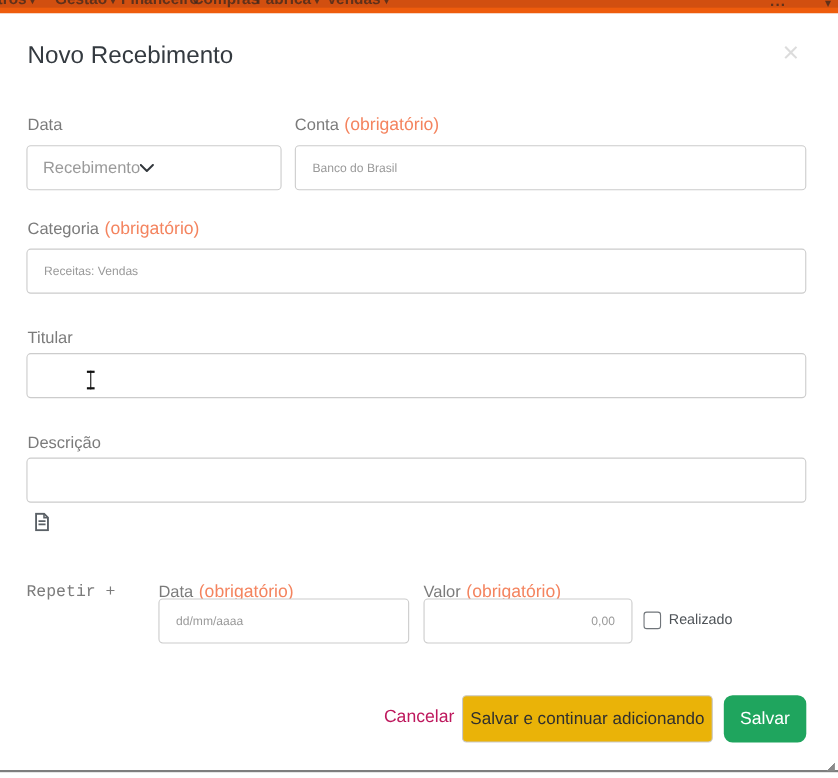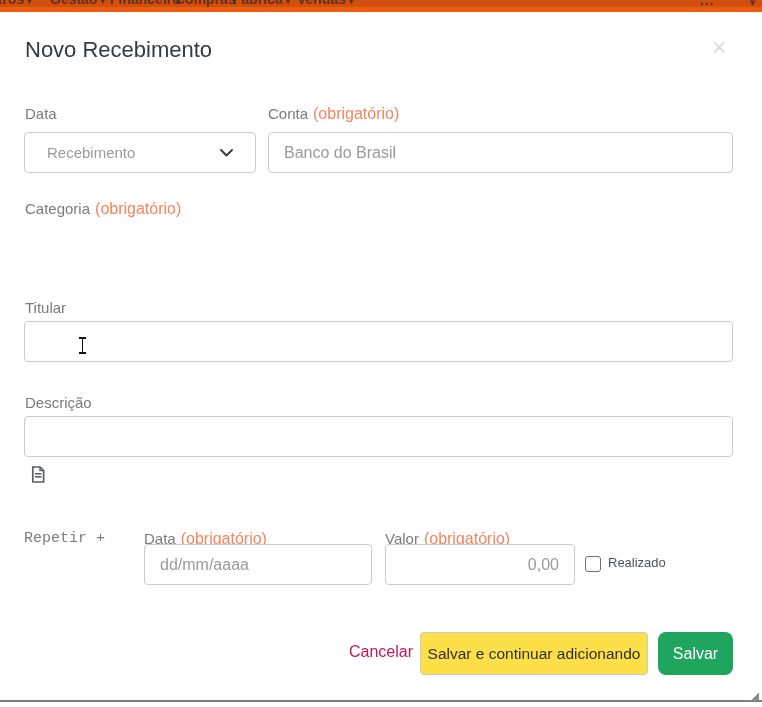--- a/index.html
+++ b/index.html
@@ -22,26 +22,26 @@
   .nav-right-caret { position:absolute; top:-4px; left:750px; font-size:11px; color:rgba(52,38,30,0.72); z-index:2; }
 
   
   .title { position:absolute; left:25px; top:37px; font-size:22px; color:#343a40; }
   .close-x { position:absolute; left:704px; top:32px; width:30px; height:30px; font-size:26px; line-height:30px; text-align:center; color:#dcdcdc; cursor:pointer; }
 
   .lbl { position:absolute; font-size:15px; color:#7b7b7b; white-space:nowrap; }
   .req { font-size:16px; color:#f4845f; margin-left:5px; }
 
   .inp { position:absolute; height:41px; border:1px solid #ccc; border-radius:4px; background:#fff;
-         font-family:"Liberation Sans", sans-serif; font-size:16px; color:#9a9a9a; padding:0 15px; outline:none; }
+         font-family:"Liberation Sans", sans-serif; font-size:11px; color:#9a9a9a; padding:0 15px; outline:none; }
   .inp::placeholder { color:#9a9a9a; opacity:1; }
 
   
   .select-box { position:absolute; left:24px; top:132px; width:232px; height:41px; border:1px solid #ccc; border-radius:4px;
-                display:flex; align-items:center; justify-content:space-between; padding:0 22px; cursor:pointer; background:#fff; }
+                display:flex; align-items:center; justify-content:flex-start; padding:0 14px; cursor:pointer; background:#fff; }
   .select-box .sel-text { font-size:15px; color:#9a9a9a; }
   .select-box svg { flex:0 0 auto; }
 
   #conta-input { left:268px; top:132px; width:465px; }
   #categoria-input { left:24px; top:226px; width:709px; }
   #titular-input { left:24px; top:321px; width:709px; }
   #descricao-input { left:24px; top:416px; width:709px; }
   #data-input { left:144px; top:544px; width:228px; }
   #valor-input { left:385px; top:544px; width:190px; text-align:right; }
 
@@ -58,21 +58,21 @@
   .repetir { position:absolute; left:24px; top:530px; font-size:15px; color:#7b7b7b; cursor:pointer;font-family:Liberation Mono, monospace; }
 
   
   .checkbox { position:absolute; left:585px; top:556px; width:16px; height:16px; appearance:none; -webkit-appearance:none;
               border:1.6px solid #70757a; border-radius:3px; background:#fff; cursor:pointer; }
   .checkbox-label { position:absolute; left:608px; top:555px; font-size:13px; color:#4d5257; }
 
   
   .btn-cancel { position:absolute; left:349px; top:643px; font-size:16px; color:#be185d; background:none; border:none;
                 font-family:"Liberation Sans", sans-serif; cursor:pointer; }
-  .btn-save-continue { position:absolute; left:420px; top:632px; width:228px; height:43px; background:#fde047;
+  .btn-save-continue { position:absolute; left:420px; top:632px; width:228px; height:43px; background:#eab308;
                 border:1px solid #c9c9c9; border-radius:4px; font-size:15.5px; color:#2f2f2f;
                 font-family:"Liberation Sans", sans-serif; cursor:pointer; }
   .btn-save { position:absolute; left:658px; top:632px; width:75px; height:43px; background:#1fa55e; border:none;
               border-radius:8px; font-size:16px; color:#fff; font-family:"Liberation Sans", sans-serif; cursor:pointer; }
 
   
   .bottom-edge { position:absolute; left:0; top:700px; width:762px; height:2px; background:#7e7e7e; }
   .resize-grip { position:absolute; left:751px; top:693px; width:8px; height:8px;
                  background:linear-gradient(135deg, transparent 50%, #8a8a8a 50%); }
 </style>
@@ -100,20 +100,21 @@
     <span class="sel-text">Recebimento</span>
     <svg width="13" height="8" viewBox="0 0 13 8">
         <polyline points="1,1 6.5,6.5 12,1" fill="none" stroke="#33383d" stroke-width="1.8" stroke-linecap="round" stroke-linejoin="round"></polyline>
       </svg>
   </div>
 
   <div class="lbl" style="left:268px; top:105px;"><span>Conta</span><span class="req">(obrigatório)</span></div>
   <input class="inp" id="conta-input" value="Banco do Brasil" style="">
 
   <div class="lbl" style="left:25px; top:200px;"><span>Categoria</span><span class="req">(obrigatório)</span></div>
+  <input class="inp" id="categoria-input" value="Receitas: Vendas" style="">
 
   <div class="lbl" style="left:25px; top:299px;"><span>Titular</span></div>
   <input class="inp" id="titular-input" value="" style="">
   <div class="ibeam">
       <i></i>
     </div>
 
   <div class="lbl" style="left:25px; top:394px;"><span>Descrição</span></div>
   <input class="inp" id="descricao-input" value="" style="">
   <svg class="note-icon" width="14" height="17" viewBox="0 0 14 17">

